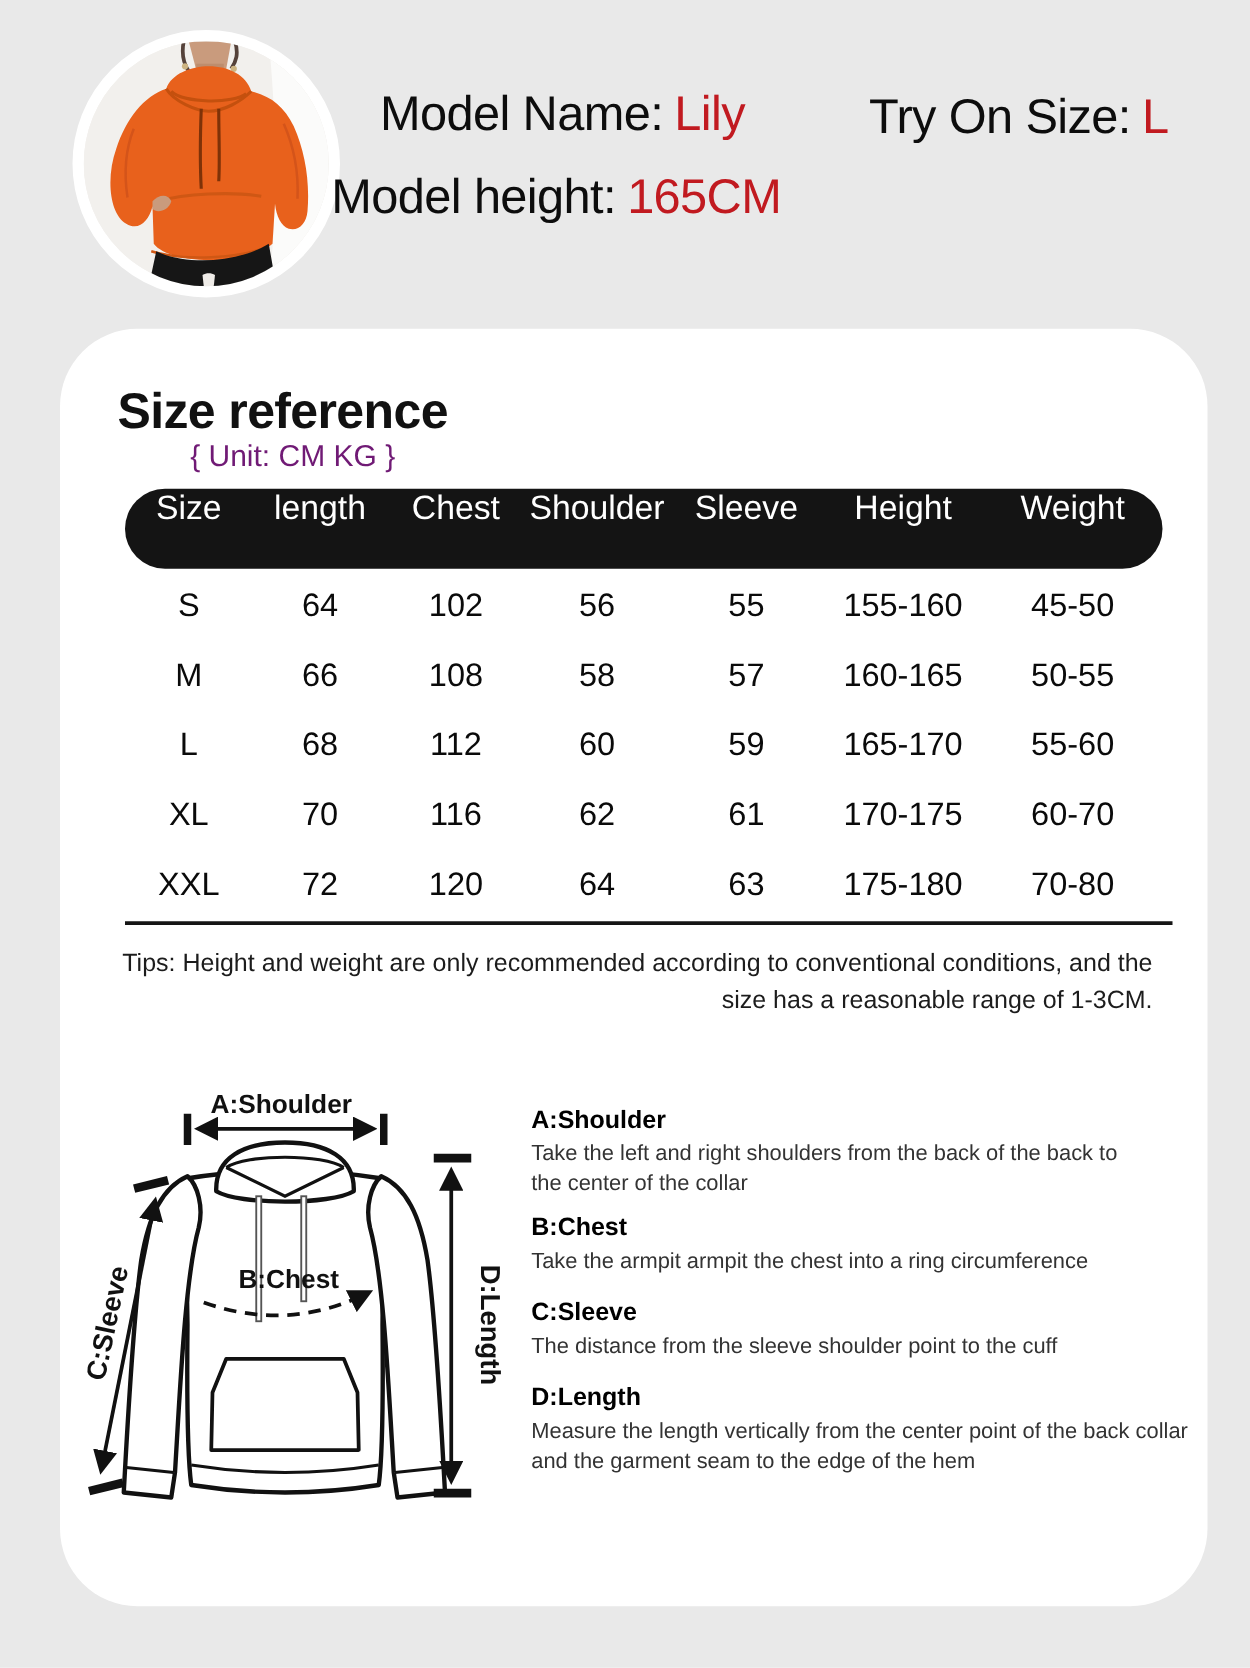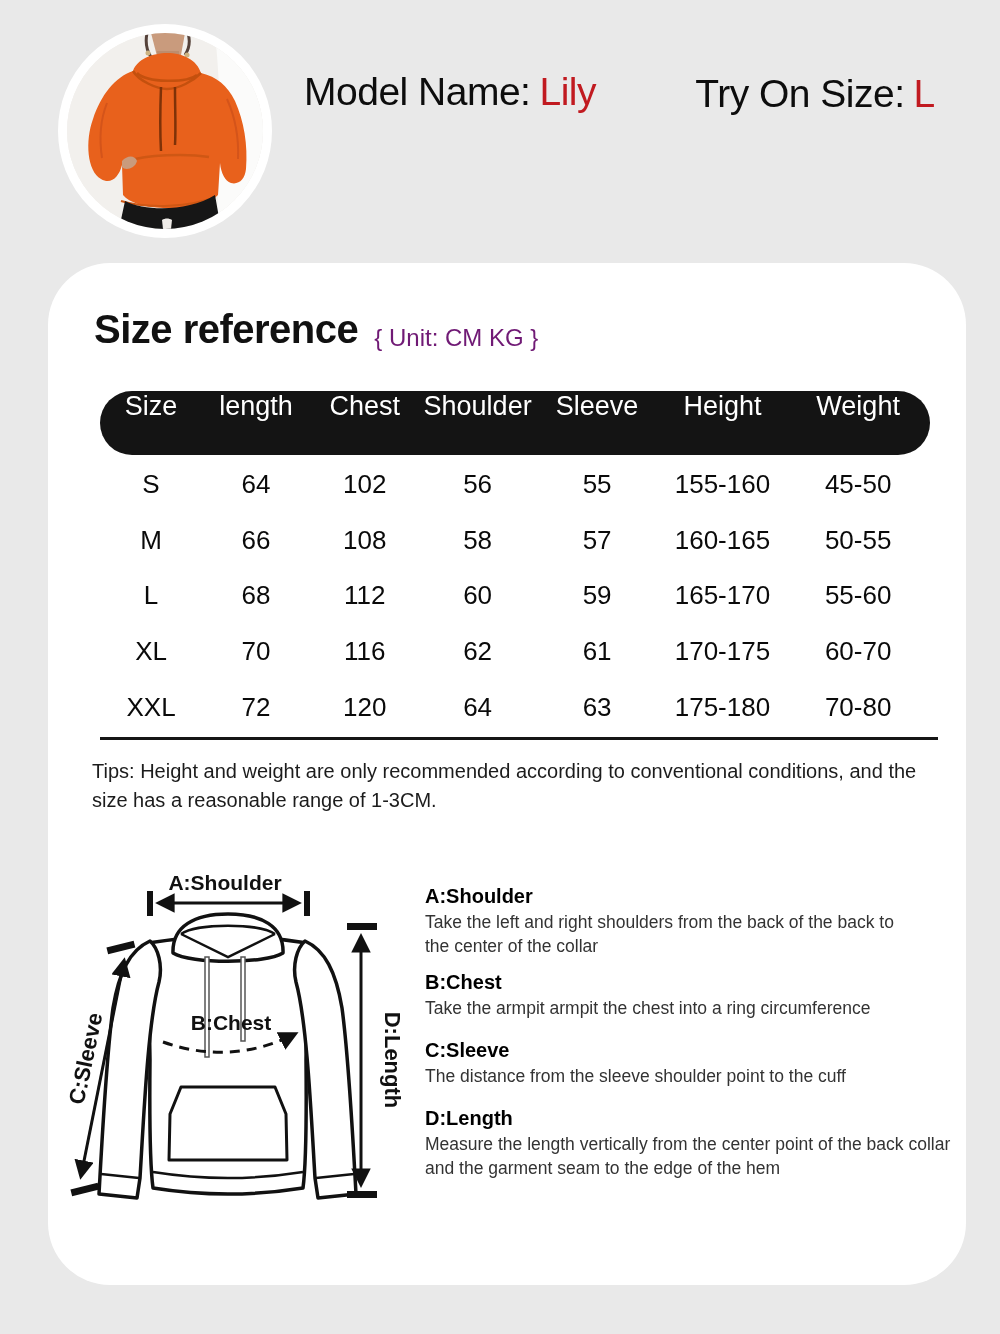--- a/index.html
+++ b/index.html
@@ -13,34 +13,34 @@
   .info{position:absolute;white-space:nowrap;text-align:center;font-size:39px;letter-spacing:-0.5px;}
   .info .val{margin-left:9px;}
   .r1c1{left:280px;top:70px;width:340px;}
   .r1c2{left:660px;top:72px;width:310px;}
   .r2c1{left:255px;top:136px;width:380px;}
   .r2c2{left:650px;top:138px;width:310px;}
 
   
   .card{position:absolute;left:48px;top:263px;width:918px;height:1022px;
         background:#ffffff;border-radius:62px;}
-  .heading-row{position:absolute;left:46px;top:44px;display:flex;align-items:flex-end;}
+  .heading-row{position:absolute;left:46px;top:44px;display:flex;align-items:center;flex-direction:column;}
   .sr-title{font-size:40px;font-weight:bold;color:#111;letter-spacing:-0.5px;}
   .sr-unit{font-size:24px;color:#701a75;margin-left:16px;}
 
   
   .thead{position:absolute;left:52px;top:128px;width:830px;height:64px;background:#141414;
          border-radius:32px;display:flex;color:#ffffff;font-size:27px;}
   .tbody{position:absolute;left:52px;top:194px;width:830px;}
   .trow{display:flex;align-items:center;height:55.6px;font-size:26px;color:#0a0a0a;}
   .c{text-align:center;}
   .c1{width:12.3%;} .c2{width:13%;} .c3{width:13.2%;} .c4{width:14%;}
   .c5{width:14.8%;} .c6{width:15.4%;} .c7{width:17.3%;}
   .tline{position:absolute;left:52px;top:474px;width:838px;height:3px;background:#151515;}
-  .tips{position:absolute;left:44px;top:494px;width:830px;text-align:left;
+  .tips{position:absolute;left:44px;top:494px;width:830px;text-align:right;
         font-size:20px;line-height:29px;color:#1c1c1c;}
 
   
   .diagram{position:absolute;left:7px;top:597px;width:355px;height:365px;}
   .dlabel{font-weight:bold;font-size:21px;fill:#111;}
   .dlabel2{font-weight:bold;font-size:22px;fill:#111;}
 
   
   .descs{position:absolute;left:377px;top:621px;width:575px;}
   .desc-sec h3{margin:0;font-size:20px;line-height:24px;color:#000;font-weight:bold;}
@@ -90,20 +90,23 @@
       </g>
     </svg>
   </div>
 
   <div class="info r1c1">
     <span>Model Name:</span><span class="val" style="color:#c11a20">Lily</span>
   </div>
   <div class="info r1c2">
     <span>Try On Size:</span><span class="val" style="color:#c11a20">L</span>
   </div>
+  <div class="info r2c1">
+    <span>Model height:</span><span class="val" style="color:#c11a20">165CM</span>
+  </div>
 
   <div class="card">
 
     <div class="heading-row">
       <span class="sr-title">Size reference</span>
       <span class="sr-unit">{ Unit: CM KG }</span>
     </div>
 
     <div class="thead">
       <span class="c c1">Size</span>

